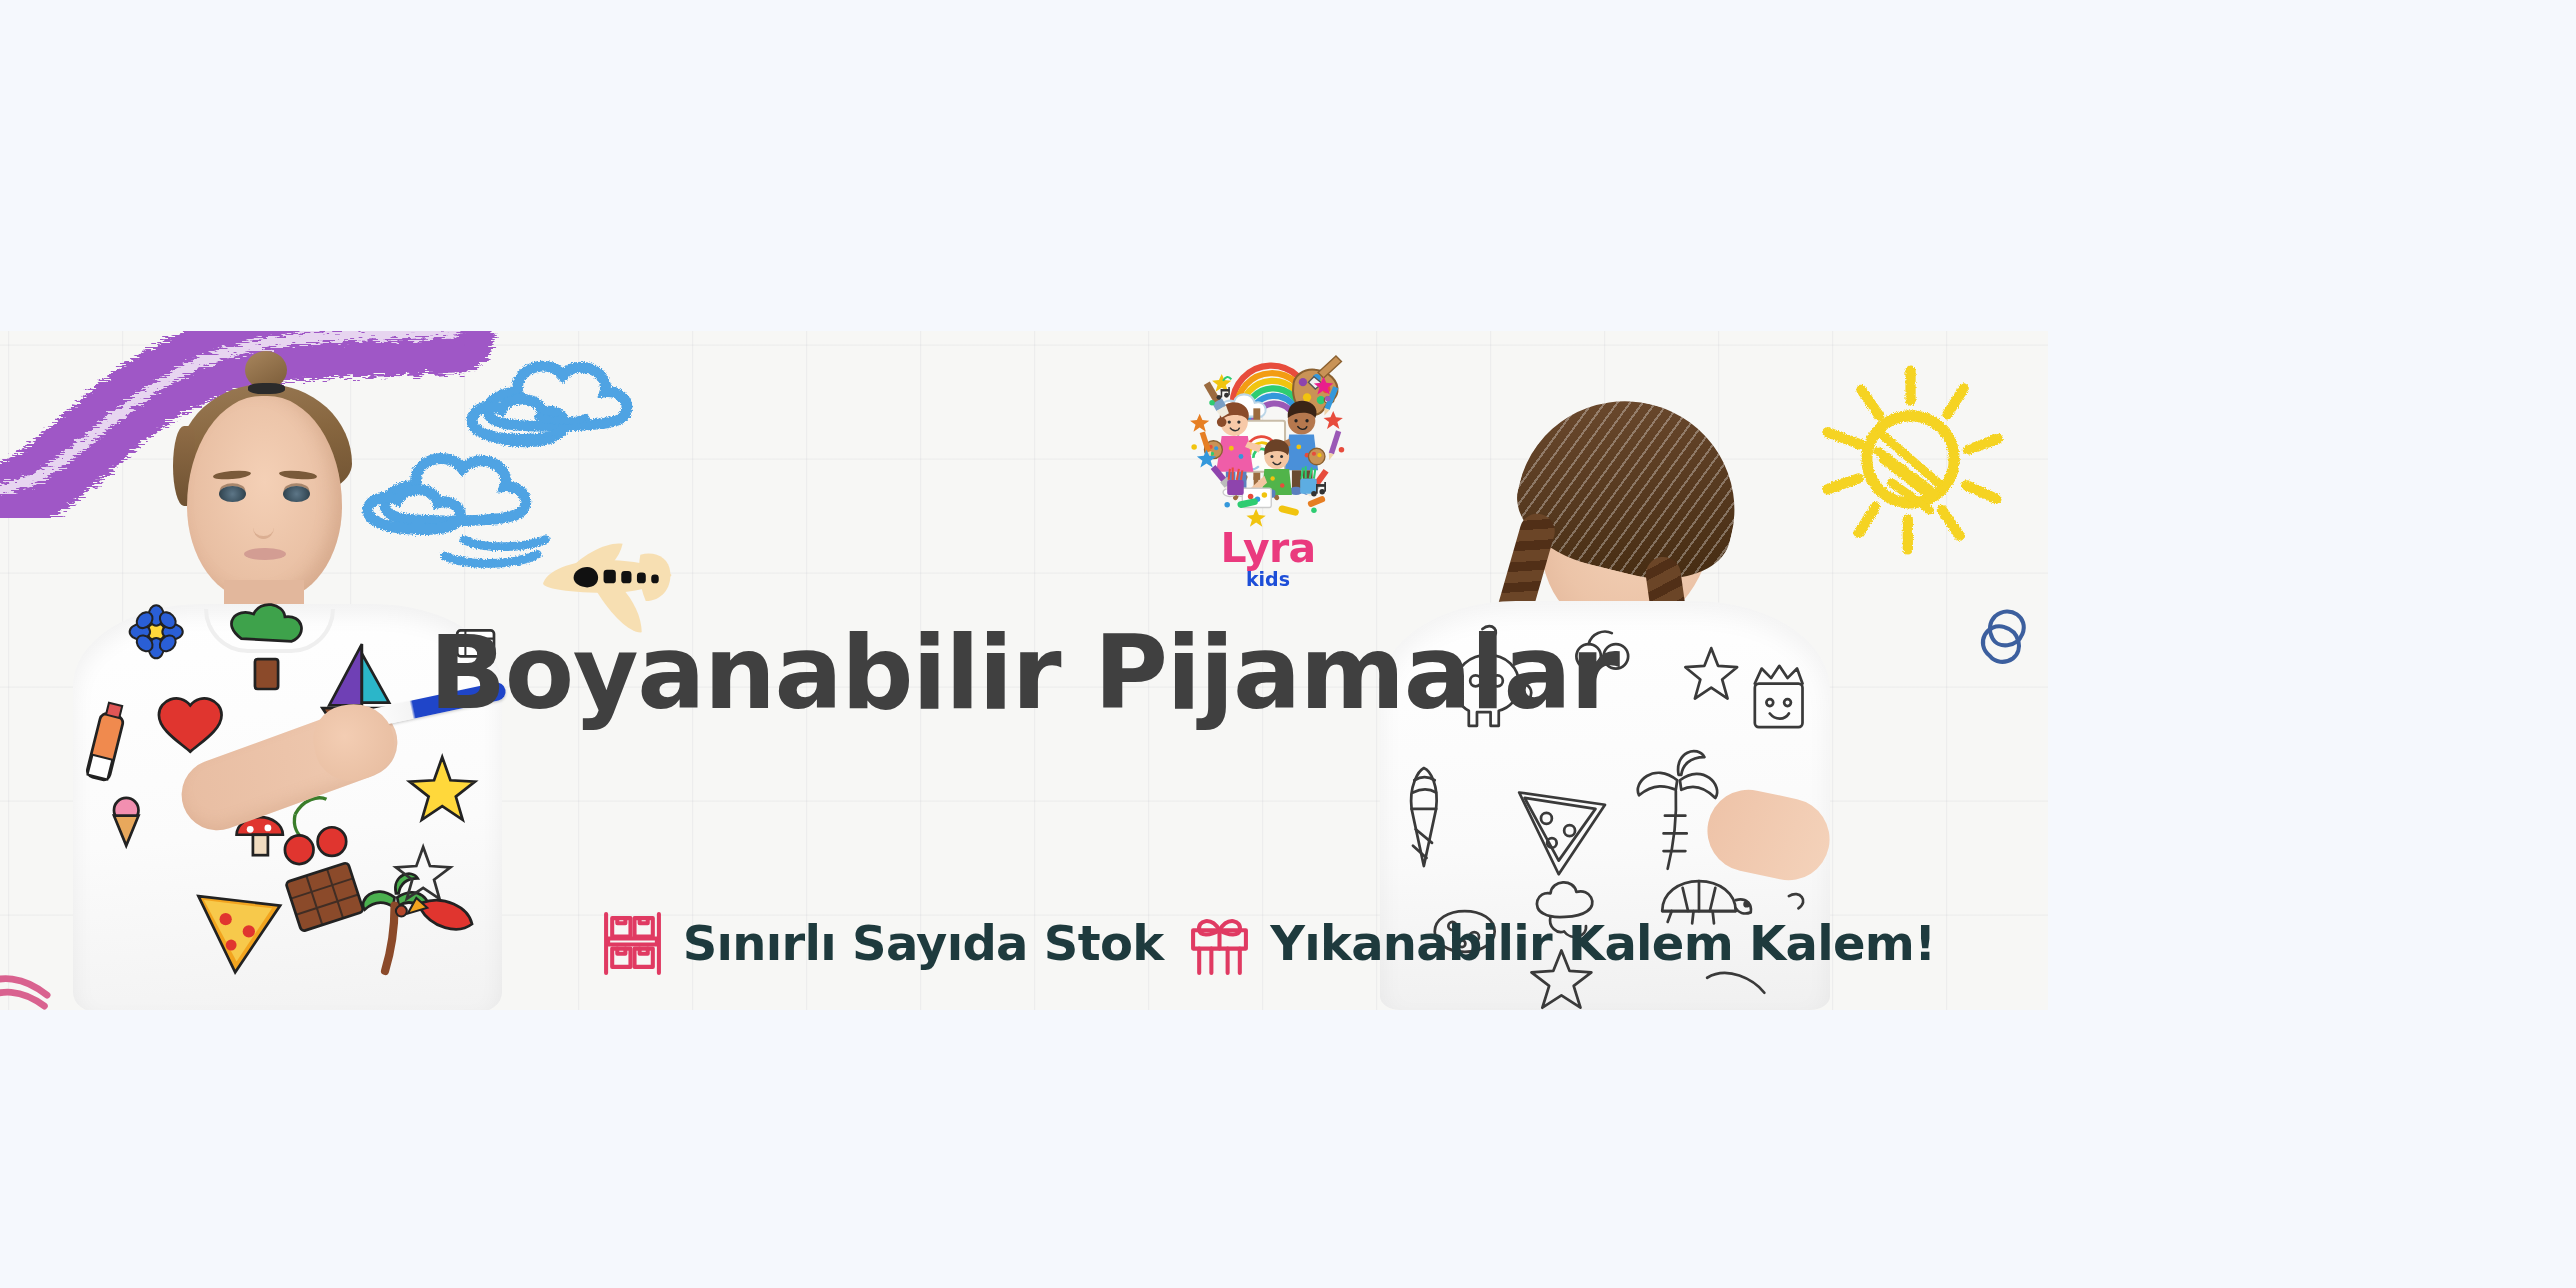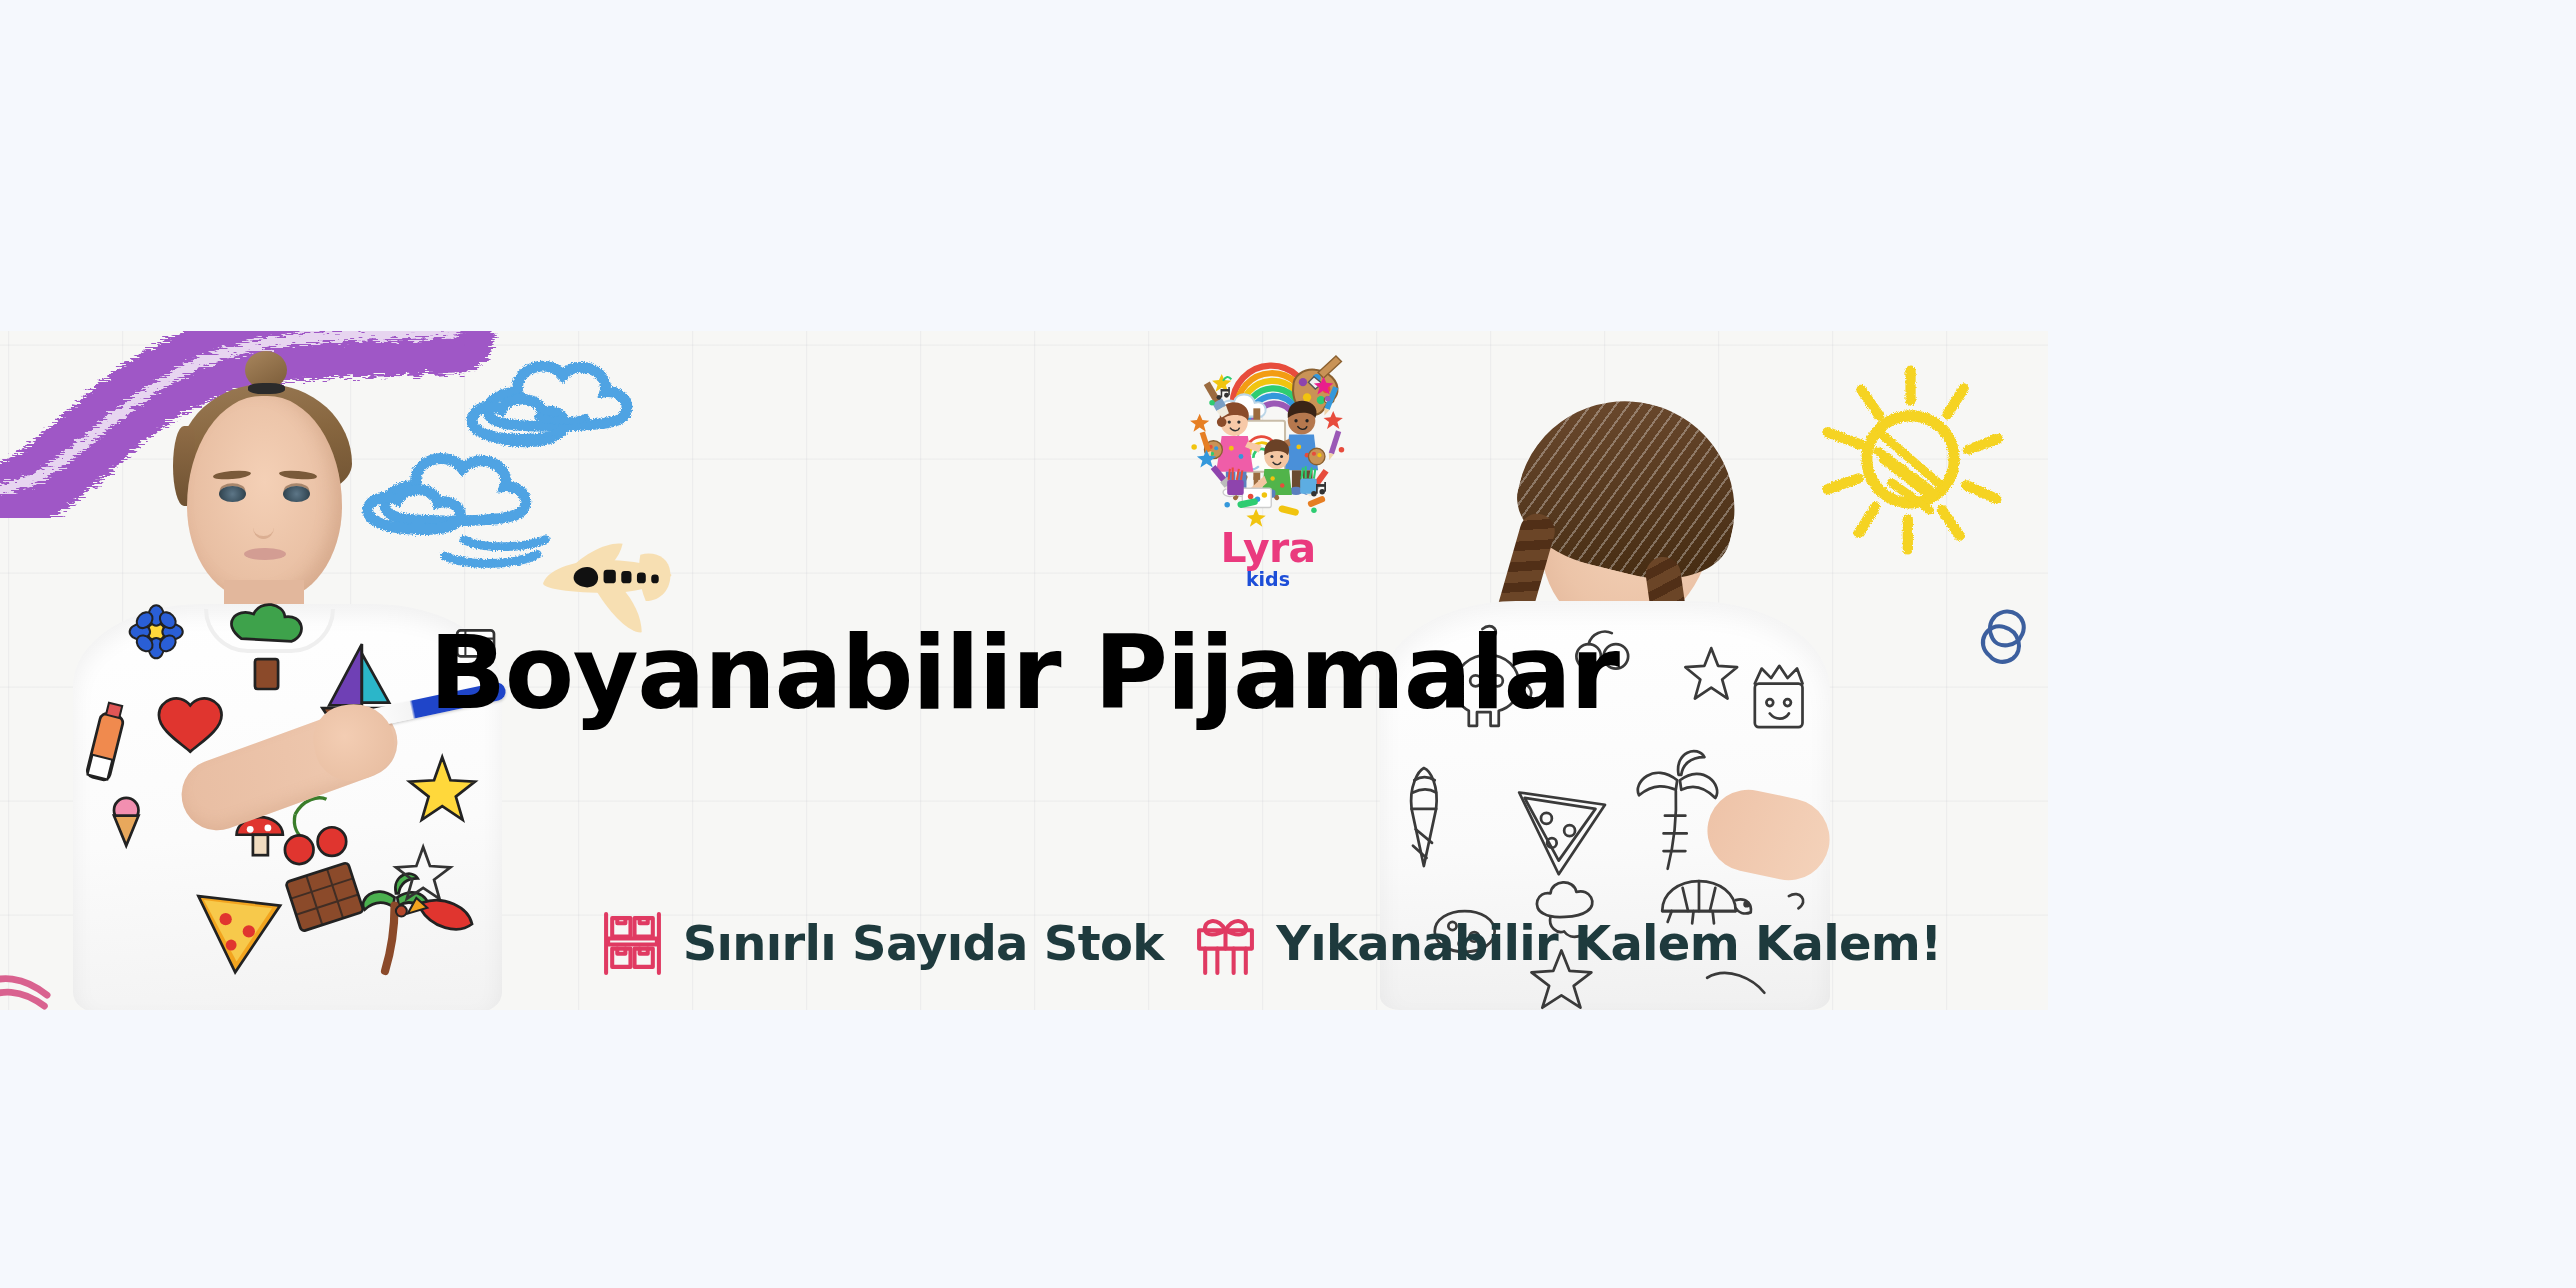--- a/index.html
+++ b/index.html
@@ -262,32 +262,32 @@
   
   #headline {
     position:absolute;
     left: 0; right:0;
     top: 283px;
     text-align:center;
     font-family: "DejaVu Sans", sans-serif;
     font-weight: 700;
     font-size: 101px;
     letter-spacing: -1.4px;
-    color: #000000;
+    color: #404040;
     white-space: nowrap;
   }
 
   
   #features {
     position:absolute;
     left: 600px;
     top: 579px;
     display:flex;
     align-items:center;
-    gap: 30px;
+    gap: 24px;
     font-family: "DejaVu Sans", sans-serif;
   }
   .feature {
     display:flex;
     align-items:center;
     gap: 17.7px;
   }
   .feature-label {
     font-size: 48px;
     font-weight: 700;

